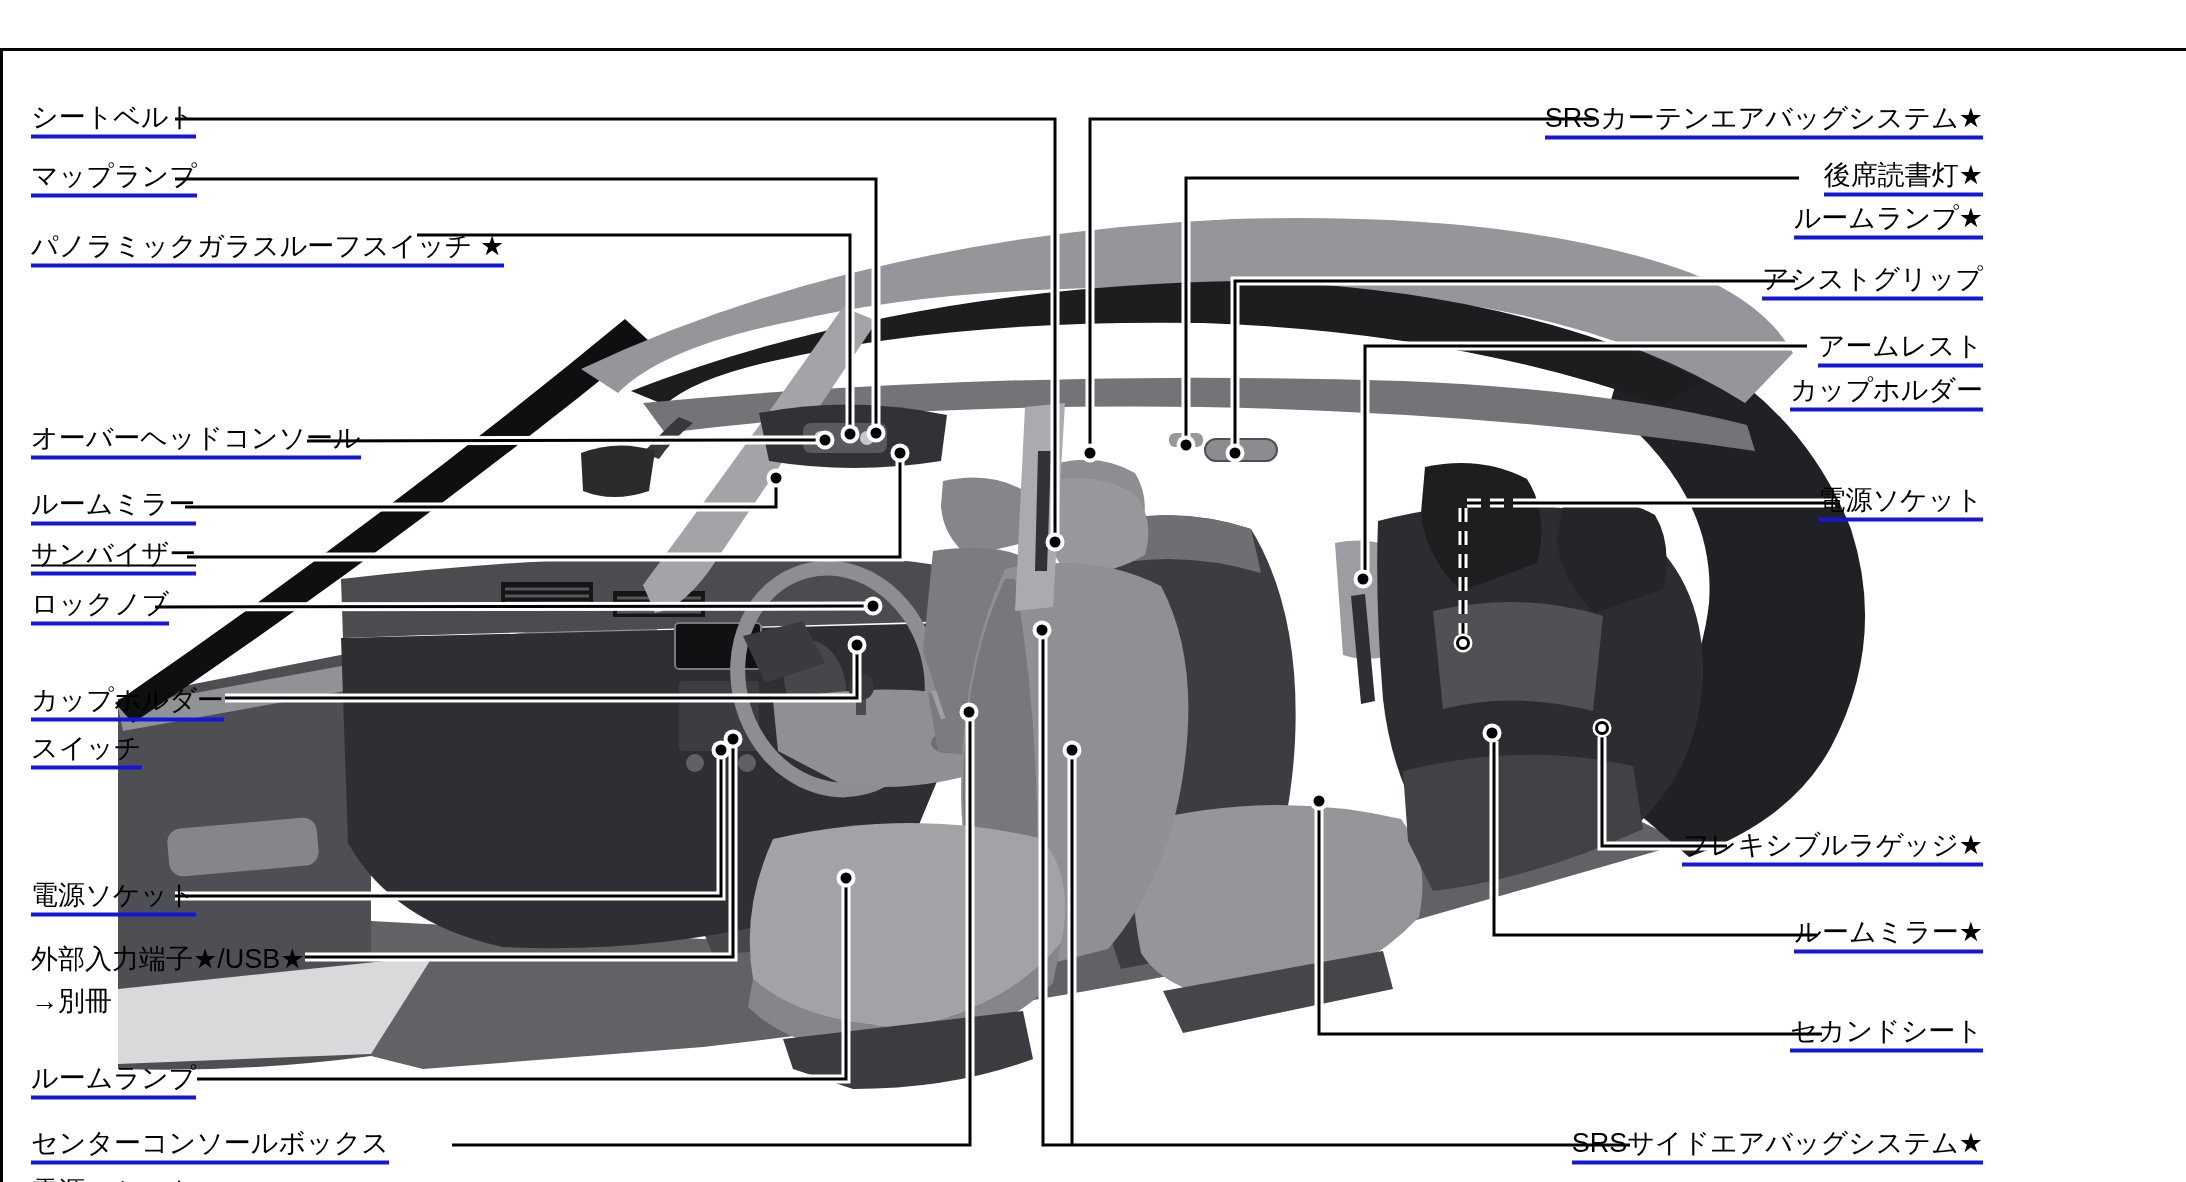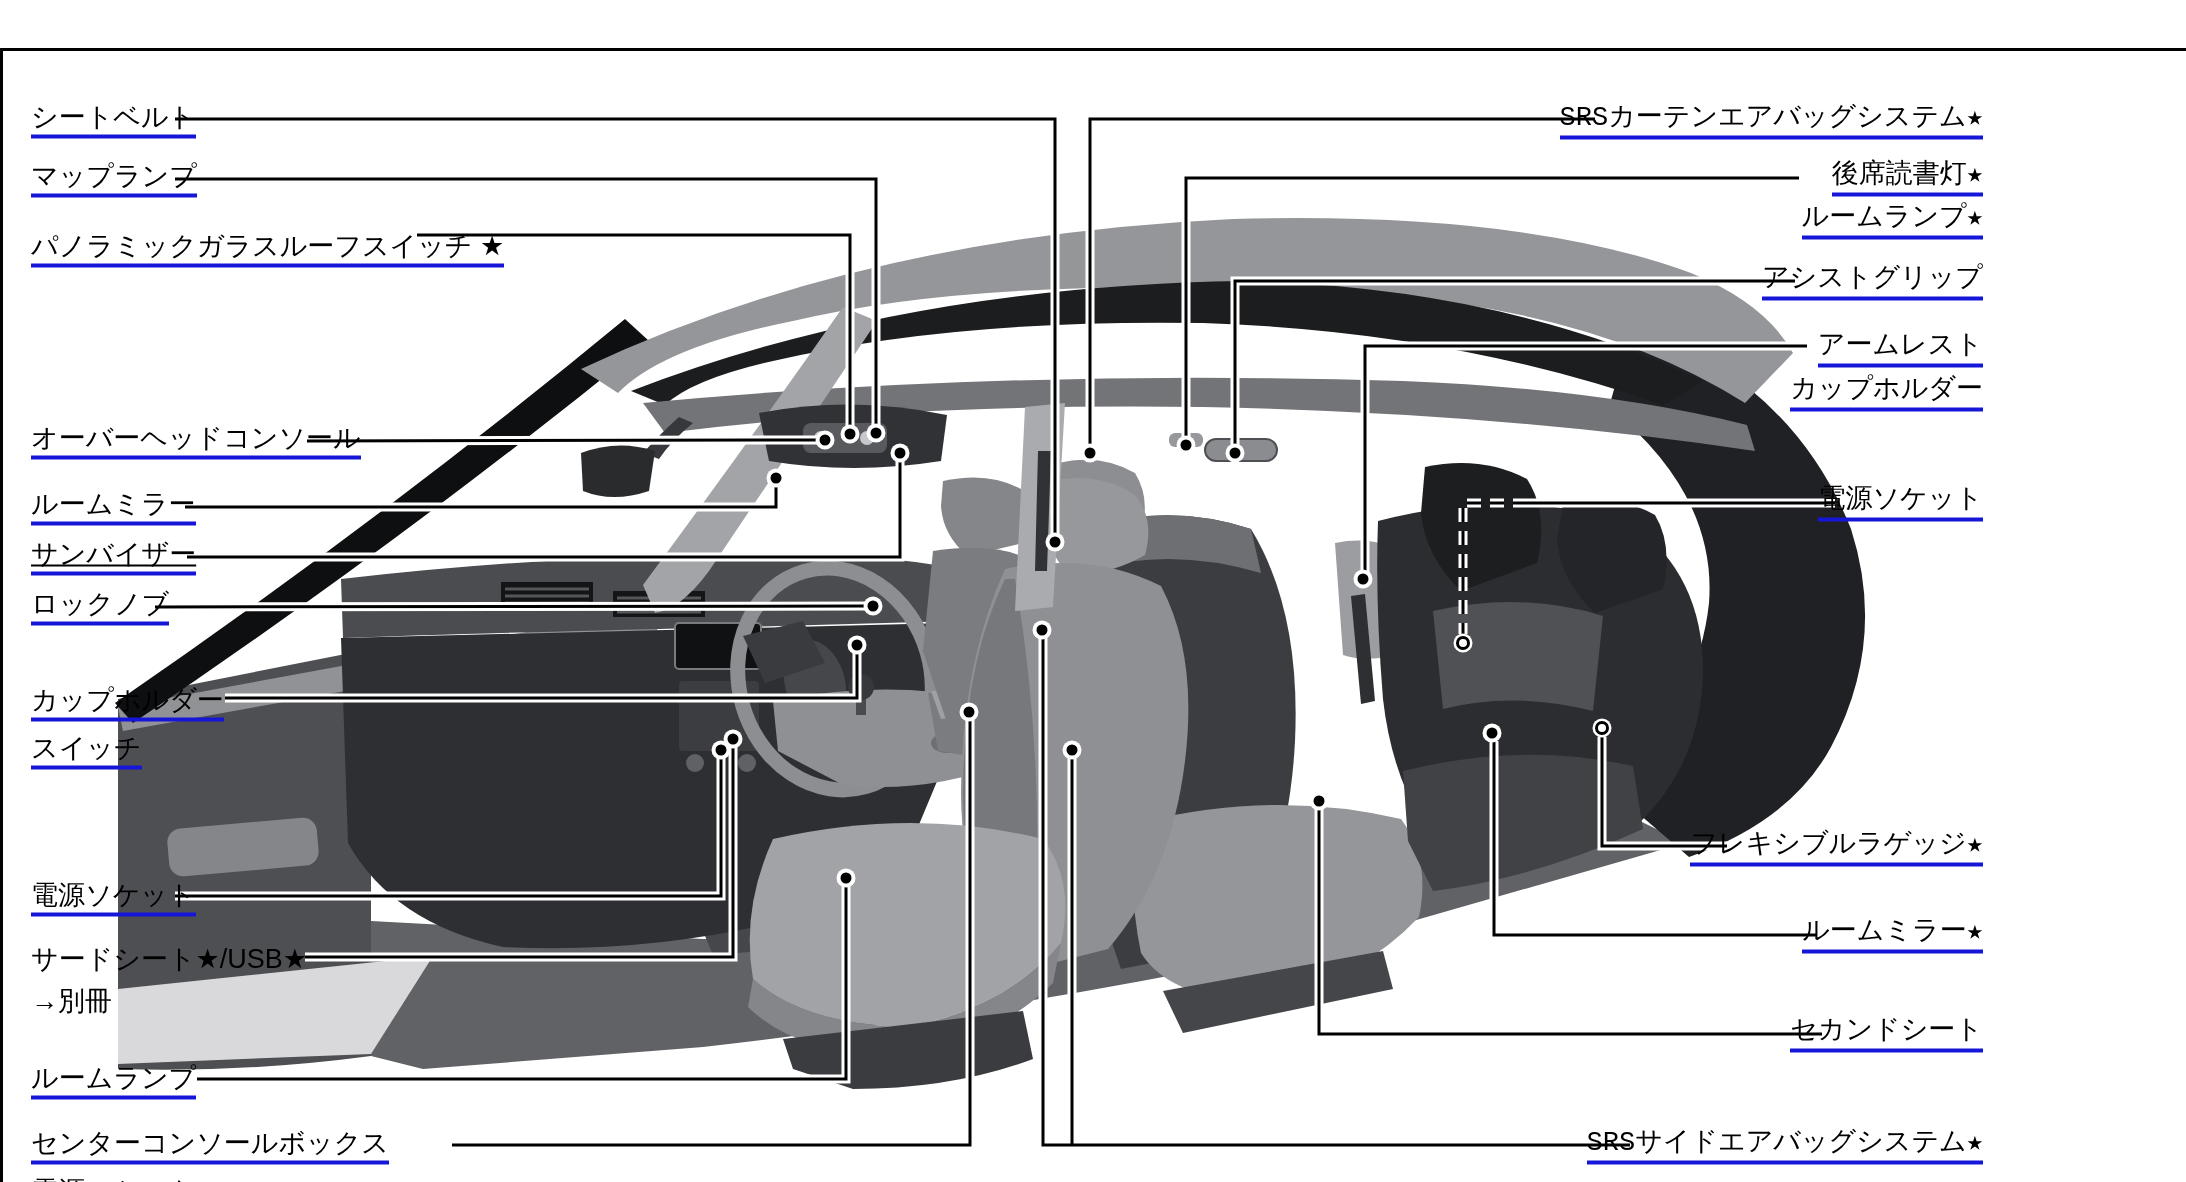--- a/index.html
+++ b/index.html
@@ -7,21 +7,21 @@
     position:relative;width:2186px;height:1182px;background:#ffffff;
     border-top:3px solid #000;border-left:3px solid #000;box-sizing:border-box;
     font-family:"Liberation Sans","DejaVu Sans",sans-serif;overflow:hidden;margin-top:48px;
   }
   .stage svg{position:absolute;left:0;top:0;}
   .label{
     position:absolute;font-size:27px;line-height:30px;color:#000;
     white-space:nowrap;letter-spacing:0px;transform:translateY(-50%);
   }
   .label.link{border-bottom:4px solid #1616d9;padding-bottom:3px;}
-  .label.right{text-align:right;font-family:Liberation Mono, monospace;}
+  .label.right{text-align:right;}
 </style>
 </head>
 <body>
 
 <div class="stage">
 
   <svg width="2186" height="1182" viewBox="0 0 2186 1182">
     <g>
 
       <path fill="#616266" d="M368,870 L700,888 Q1000,886 1250,840 L1600,752 L1682,792 L1340,890 Q1000,962 700,996 L420,1018 L368,1005 Z"></path>
@@ -251,21 +251,21 @@
       <div class="label left link" style="top: 69px; left: 28px;">シートベルト</div>
       <div class="label left link" style="top: 128px; left: 28px;">マップランプ</div>
       <div class="label left link" style="top: 198px; left: 28px;">パノラミックガラスルーフスイッチ ★</div>
       <div class="label left link" style="top: 390px; left: 28px; text-align: center;">オーバーヘッドコンソール</div>
       <div class="label left link" style="top: 456px; left: 28px;">ルームミラー</div>
       <div class="label left link" style="top: 506px; left: 28px; text-decoration: underline;">サンバイザー</div>
       <div class="label left link" style="top: 556px; left: 28px;">ロックノブ</div>
       <div class="label left link" style="top: 652px; left: 28px;">カップホルダー</div>
       <div class="label left link" style="top: 700px; left: 28px;">スイッチ</div>
       <div class="label left link" style="top: 847px; left: 28px;">電源ソケット</div>
-      <div class="label left" style="top: 908px; left: 28px;">サードシート★/USB★</div>
+      <div class="label left" style="top: 908px; left: 28px;">外部入力端子★/USB★</div>
       <div class="label left" style="top: 950px; left: 28px;">→別冊</div>
       <div class="label left link" style="top: 1030px; left: 28px;">ルームランプ</div>
       <div class="label left link" style="top: 1095px; left: 28px;">センターコンソールボックス</div>
       <div class="label left link" style="top: 1143px; left: 28px;">電源ソケット</div>
       <div class="label right link" style="top: 70px; right: 203px;">SRSカーテンエアバッグシステム★</div>
       <div class="label right link" style="top: 127px; right: 203px;">後席読書灯★</div>
       <div class="label right link" style="top: 170px; right: 203px;">ルームランプ★</div>
       <div class="label right link" style="top: 231px; right: 203px;">アシストグリップ</div>
       <div class="label right link" style="top: 298px; right: 203px;">アームレスト</div>
       <div class="label right link" style="top: 342px; right: 203px;">カップホルダー</div>

